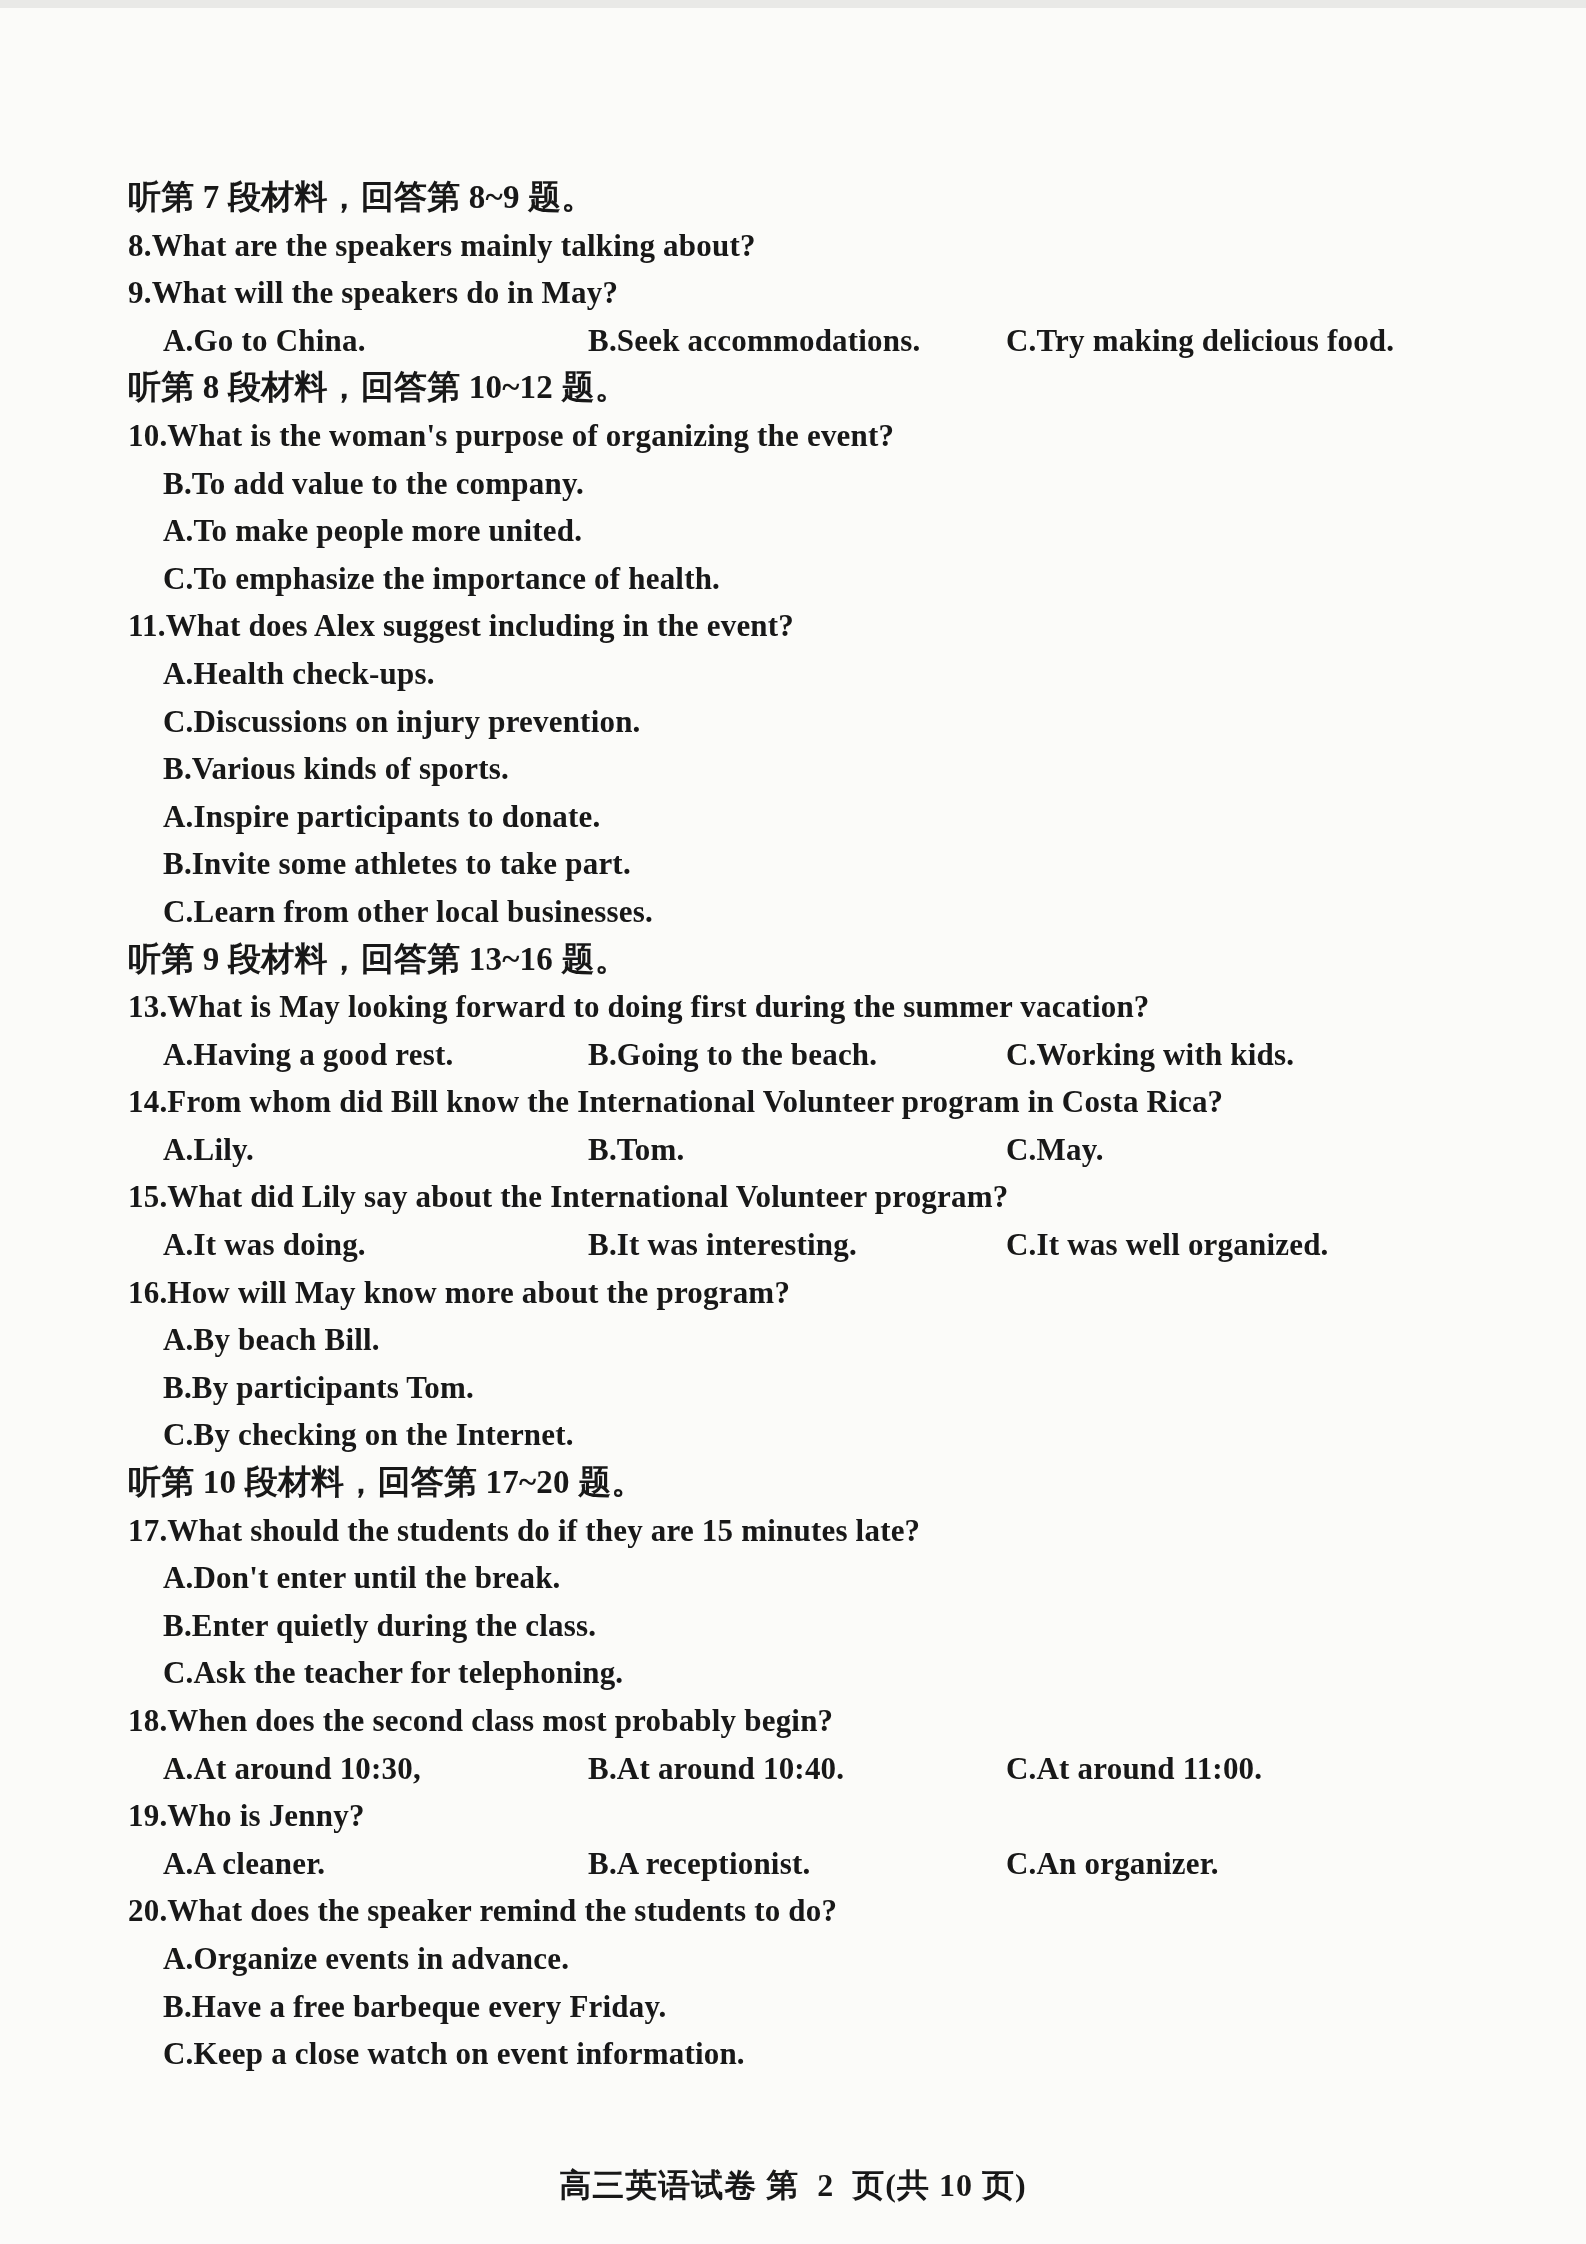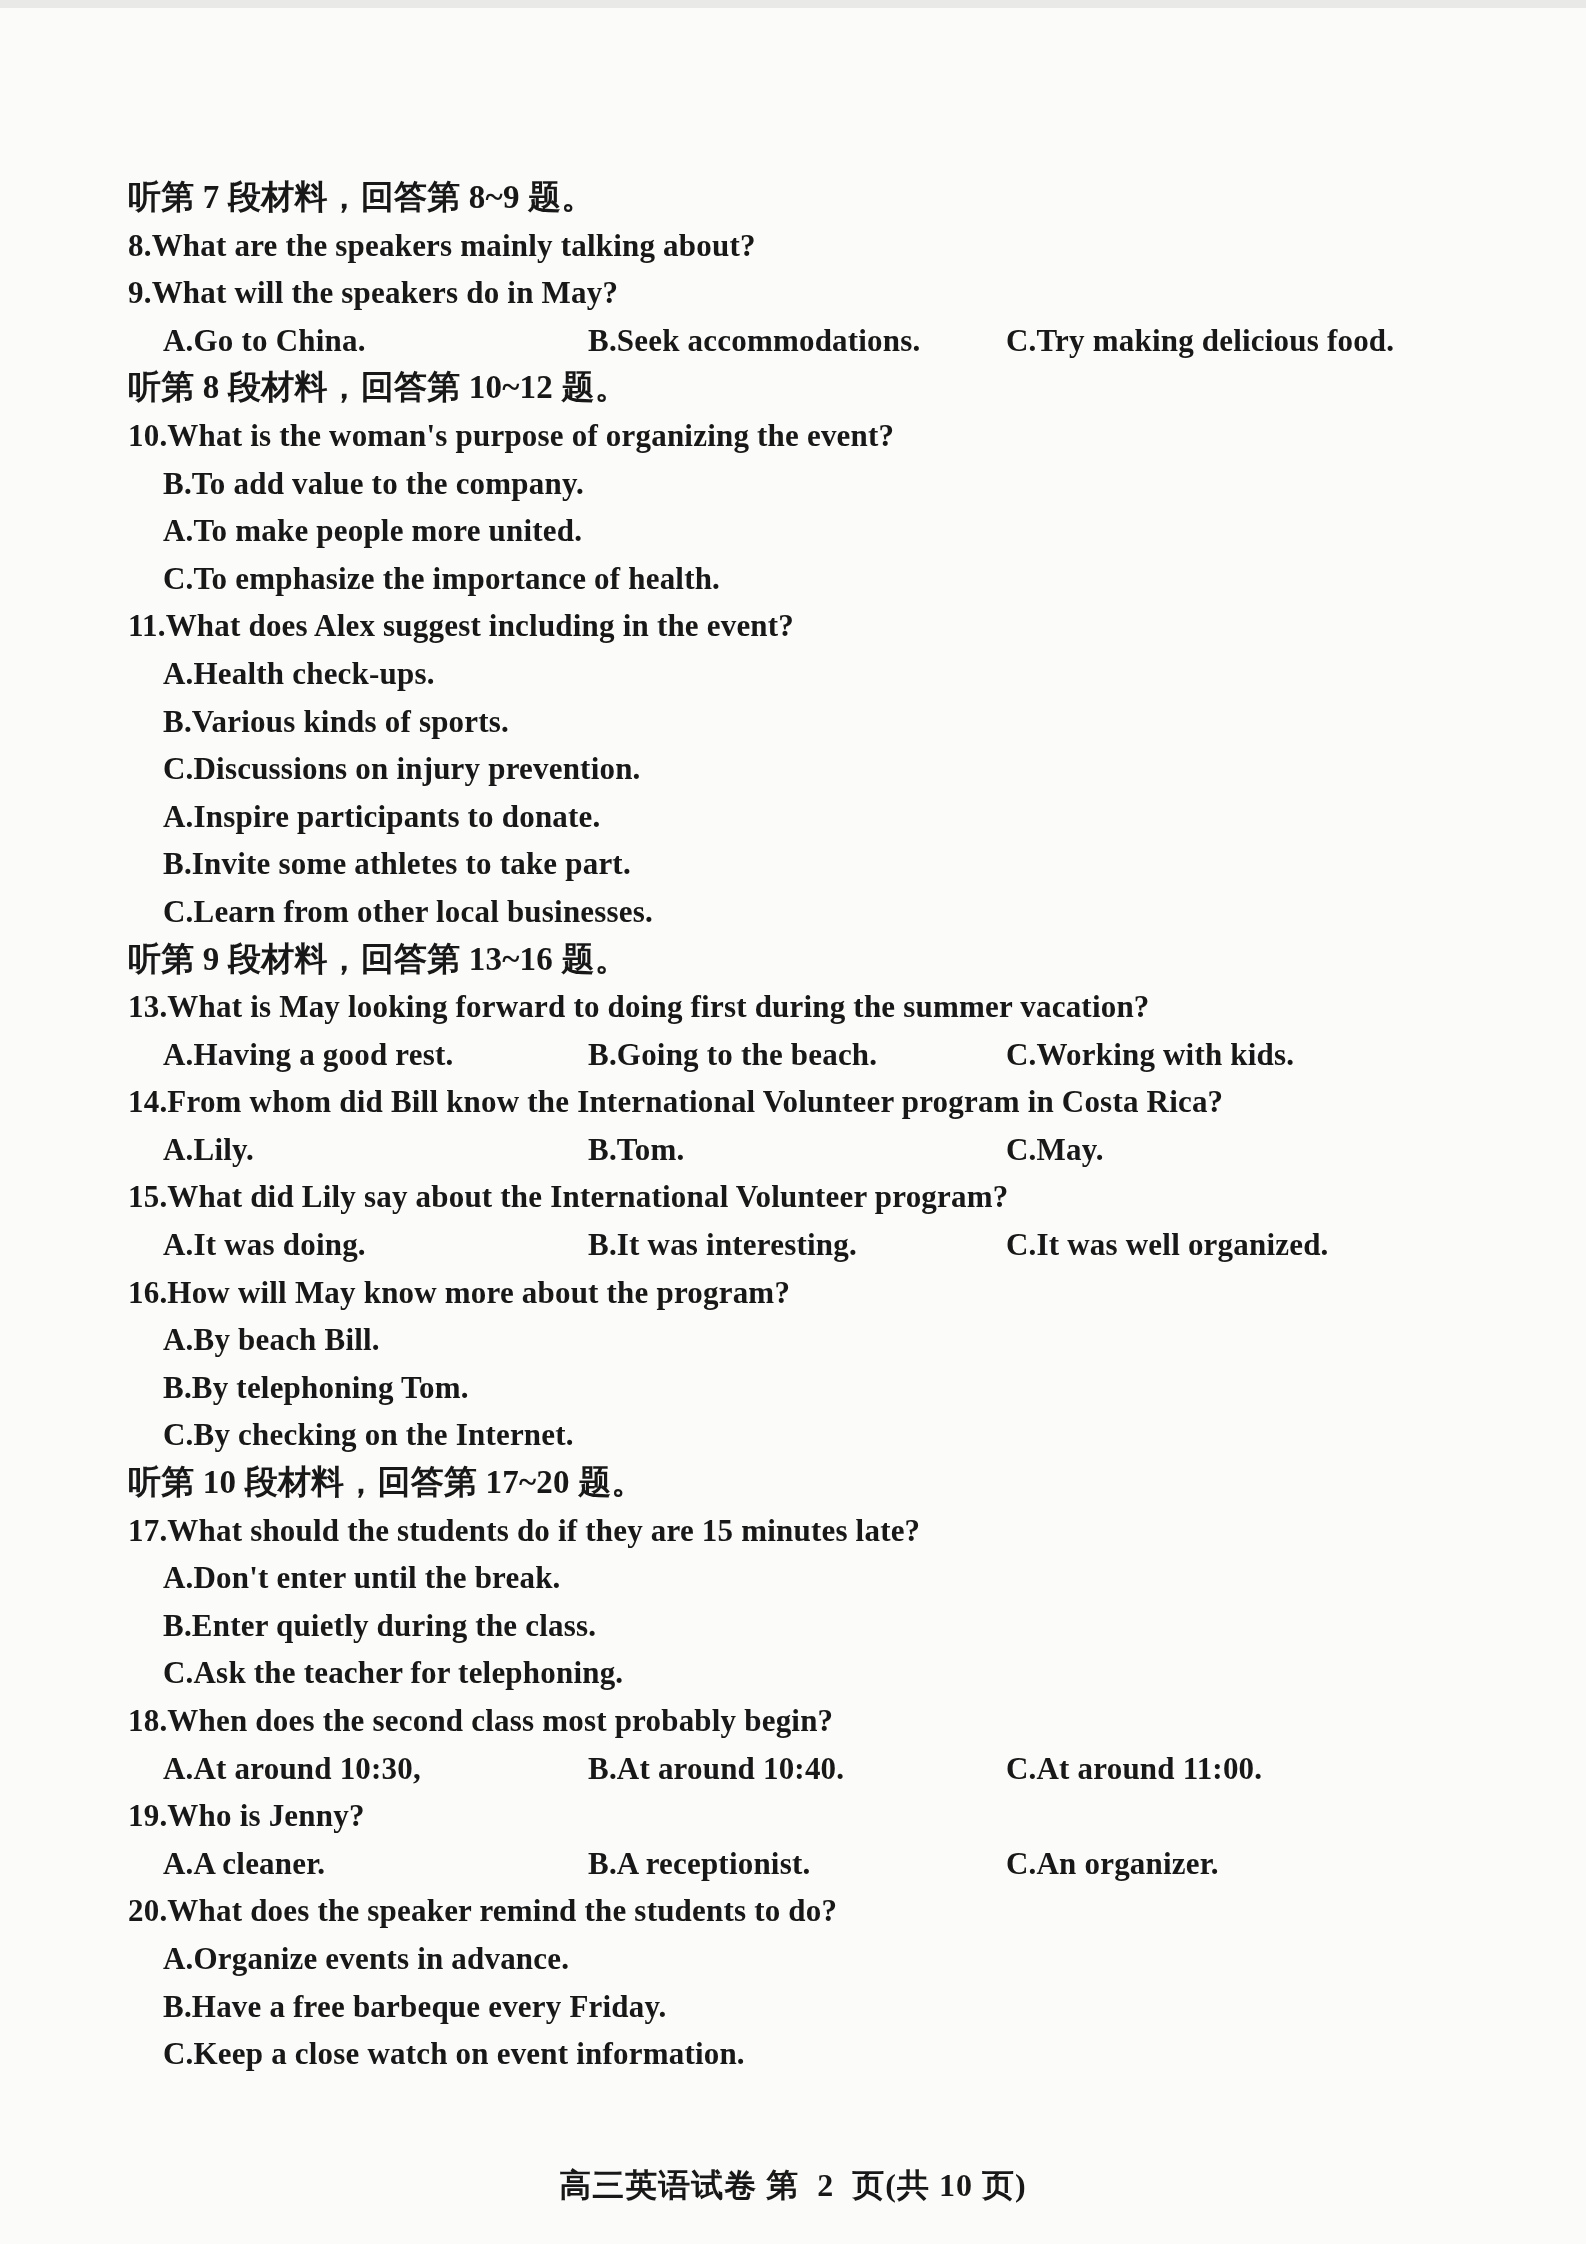--- a/index.html
+++ b/index.html
@@ -74,22 +74,22 @@
         <span class="opt col-c">C.Try making delicious food.</span>
         <span class="opt col-b">B.Seek accommodations.</span>
       </div>
       <div class="line header">听第 8 段材料，回答第 10~12 题。</div>
       <div class="line question">10.What is the woman's purpose of organizing the event?</div>
       <div class="line option">B.To add value to the company.</div>
       <div class="line option">A.To make people more united.</div>
       <div class="line option">C.To emphasize the importance of health.</div>
       <div class="line question">11.What does Alex suggest including in the event?</div>
       <div class="line option">A.Health check-ups.</div>
+      <div class="line option">C.Discussions on injury prevention.</div>
       <div class="line option">B.Various kinds of sports.</div>
-      <div class="line option">C.Discussions on injury prevention.</div>
       <div class="line option">A.Inspire participants to donate.</div>
       <div class="line option">B.Invite some athletes to take part.</div>
       <div class="line option">C.Learn from other local businesses.</div>
       <div class="line header">听第 9 段材料，回答第 13~16 题。</div>
       <div class="line question">13.What is May looking forward to doing first during the summer vacation?</div>
       <div class="line row3">
         <span class="opt col-a">A.Having a good rest.</span>
         <span class="opt col-b">B.Going to the beach.</span>
         <span class="opt col-c">C.Working with kids.</span>
       </div>
@@ -100,21 +100,21 @@
         <span class="opt col-c">C.May.</span>
       </div>
       <div class="line question">15.What did Lily say about the International Volunteer program?</div>
       <div class="line row3">
         <span class="opt col-a">A.It was doing.</span>
         <span class="opt col-b">B.It was interesting.</span>
         <span class="opt col-c">C.It was well organized.</span>
       </div>
       <div class="line question">16.How will May know more about the program?</div>
       <div class="line option">A.By beach Bill.</div>
-      <div class="line option">B.By telephoning Tom.</div>
+      <div class="line option">B.By participants Tom.</div>
       <div class="line option">C.By checking on the Internet.</div>
       <div class="line header">听第 10 段材料，回答第 17~20 题。</div>
       <div class="line question">17.What should the students do if they are 15 minutes late?</div>
       <div class="line option">A.Don't enter until the break.</div>
       <div class="line option">B.Enter quietly during the class.</div>
       <div class="line option">C.Ask the teacher for telephoning.</div>
       <div class="line question">18.When does the second class most probably begin?</div>
       <div class="line row3">
         <span class="opt col-a">A.At around 10:30,</span>
         <span class="opt col-b">B.At around 10:40.</span>

